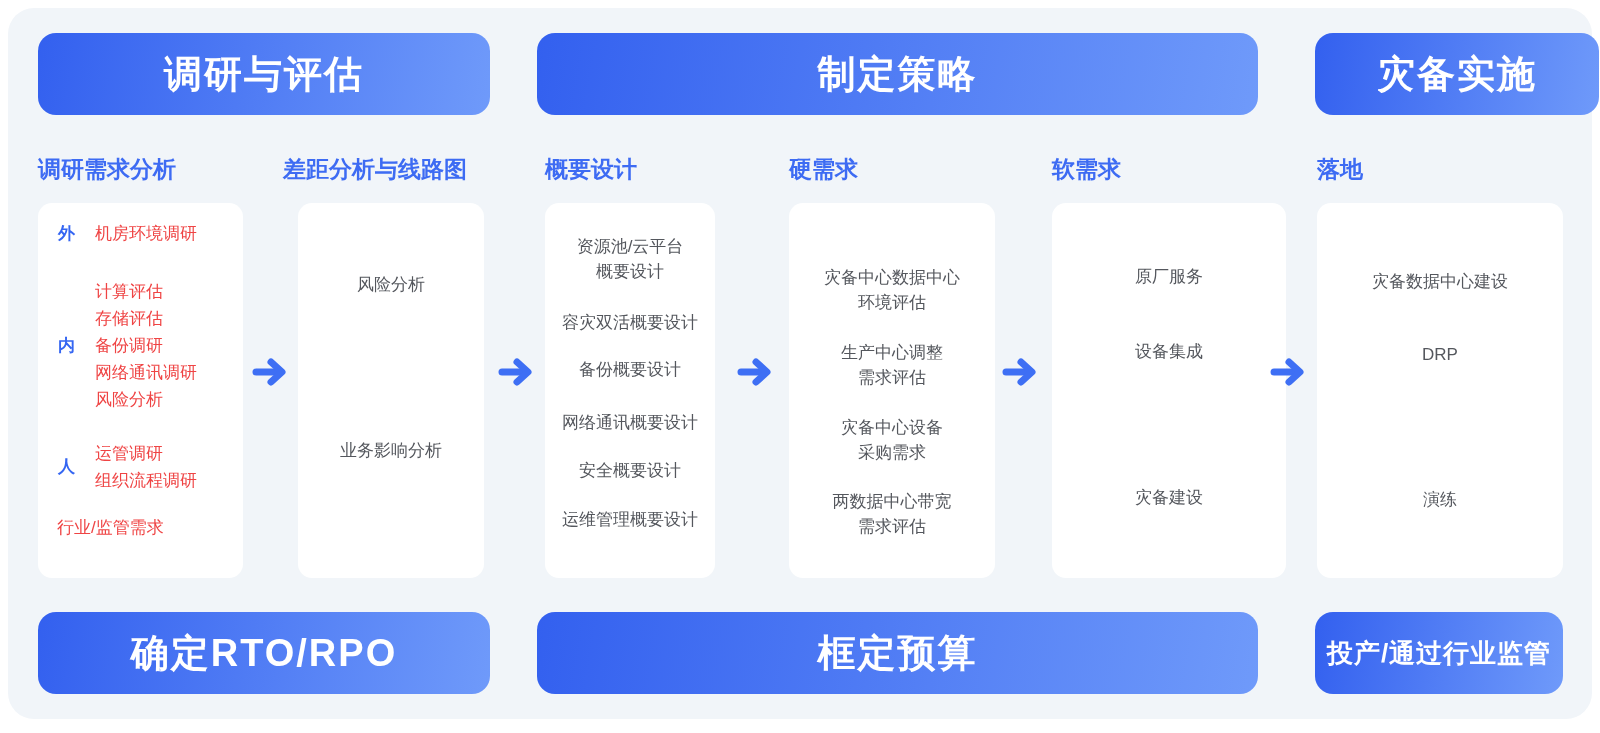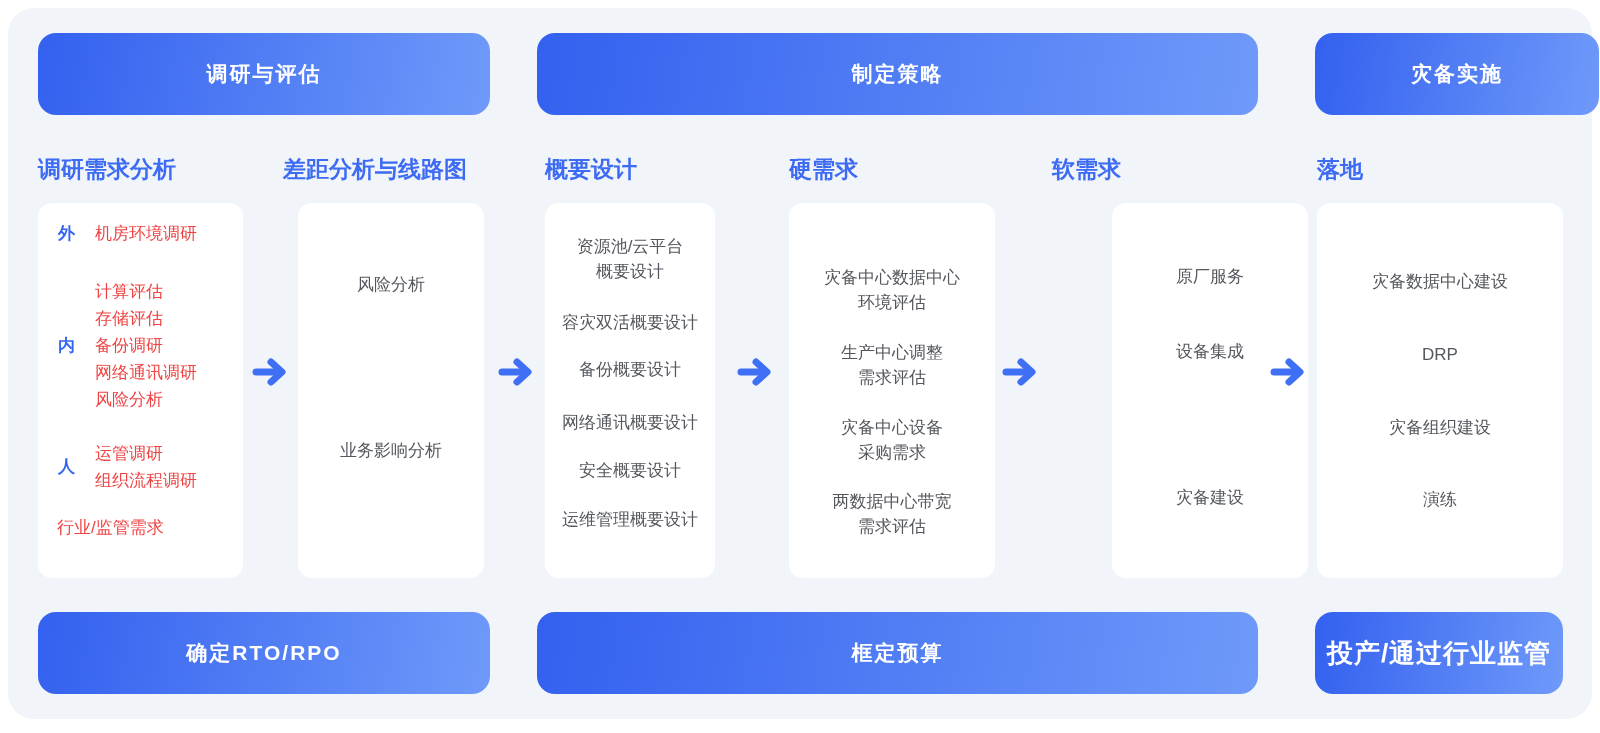--- a/index.html
+++ b/index.html
@@ -8,21 +8,21 @@
     font-family:"Liberation Sans","DejaVu Sans",sans-serif;
     overflow:hidden;
   }
   .panel {
     position:absolute; left:8px; top:8px; width:1584px; height:711px;
     background:#F1F5F9; border-radius:26px;
   }
   .hdr, .bbar {
     position:absolute; height:82px;
     background:linear-gradient(100deg,#3360EF 0%,#6F9AFA 100%);
-    border-radius:18px; color:#ffffff; font-size:21px; font-weight:bold;
+    border-radius:18px; color:#ffffff; font-size:38px; font-weight:bold;
     display:flex; align-items:center; justify-content:center;
     letter-spacing:2px; white-space:nowrap;
   }
   .hdr  { top:33px; }
   .bbar { top:612px; }
   .bbar.small { font-size:26px; letter-spacing:1px; }
   .coltitle {
     position:absolute; top:153px; height:32px; line-height:32px;
     color:#3D6BF3; font-size:23px; font-weight:bold; text-align:left;
     white-space:nowrap;
@@ -96,30 +96,29 @@
   <span class="citem" style="top:62px">灾备中心数据中心
 环境评估</span>
   <span class="citem" style="top:137px">生产中心调整
 需求评估</span>
   <span class="citem" style="top:212px">灾备中心设备
 采购需求</span>
   <span class="citem" style="top:286px">两数据中心带宽
 需求评估</span>
 </div>
 
-<div class="card" style="left:1112px;width:196px">
+<div class="card" style="left:1052px;width:234px">
   <span class="citem" style="top:61px">原厂服务</span>
   <span class="citem" style="top:136px">设备集成</span>
   <span class="citem" style="top:282px">灾备建设</span>
 </div>
 
 <div class="card" style="left:1317px;width:246px">
   <span class="citem" style="top:66px">灾备数据中心建设</span>
   <span class="citem" style="top:139px">DRP</span>
-  <span class="citem" style="top:212px">灾备组织建设</span>
   <span class="citem" style="top:284px">演练</span>
 </div>
 
 <div class="arrow" style="left:250px">
   <svg width="40" height="30" viewBox="0 0 40 30">
       <line x1="6" y1="15" x2="24" y2="15" stroke="#3E6FF4" stroke-width="7" stroke-linecap="round"></line>
       <path d="M21 5 L32 15 L21 25" fill="none" stroke="#3E6FF4" stroke-width="7" stroke-linecap="round" stroke-linejoin="round"></path>
     </svg>
 </div>
 <div class="arrow" style="left:496px">

